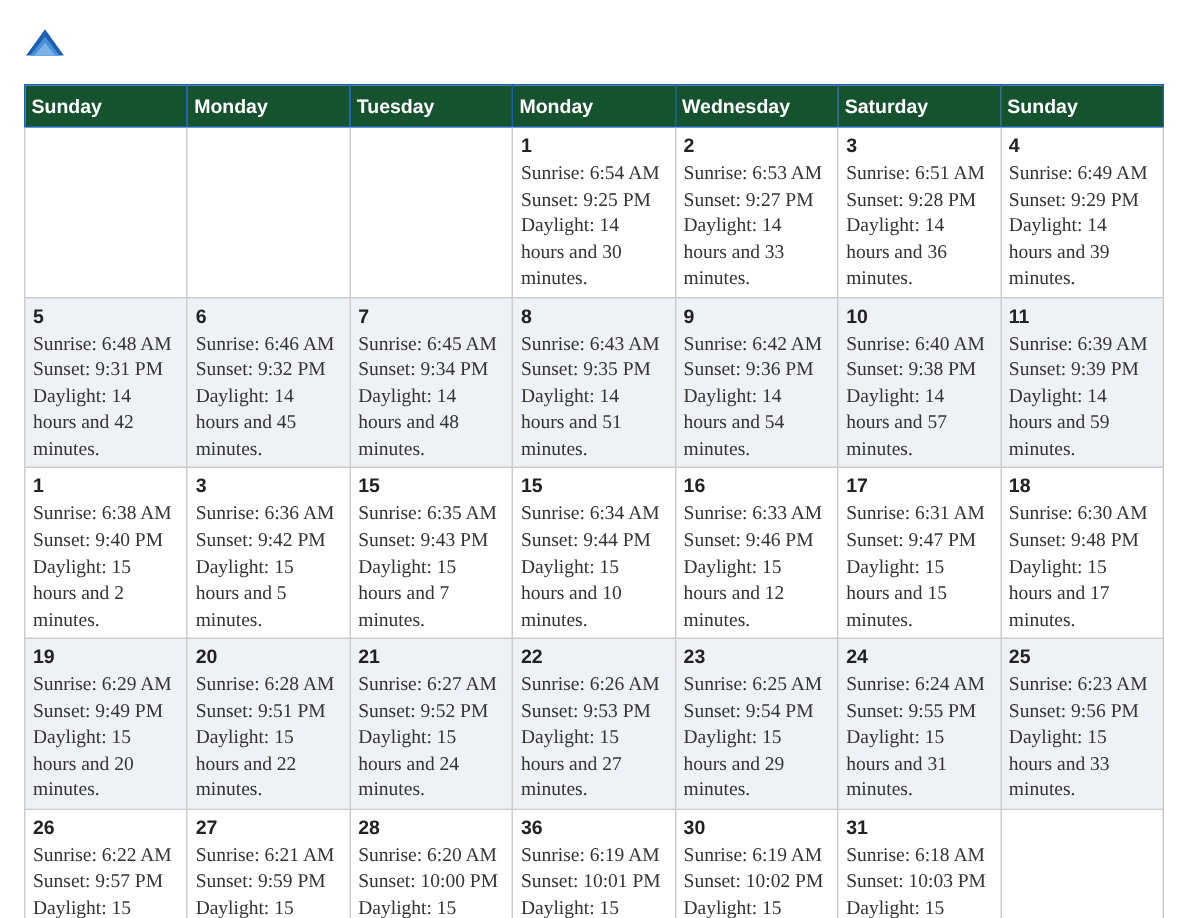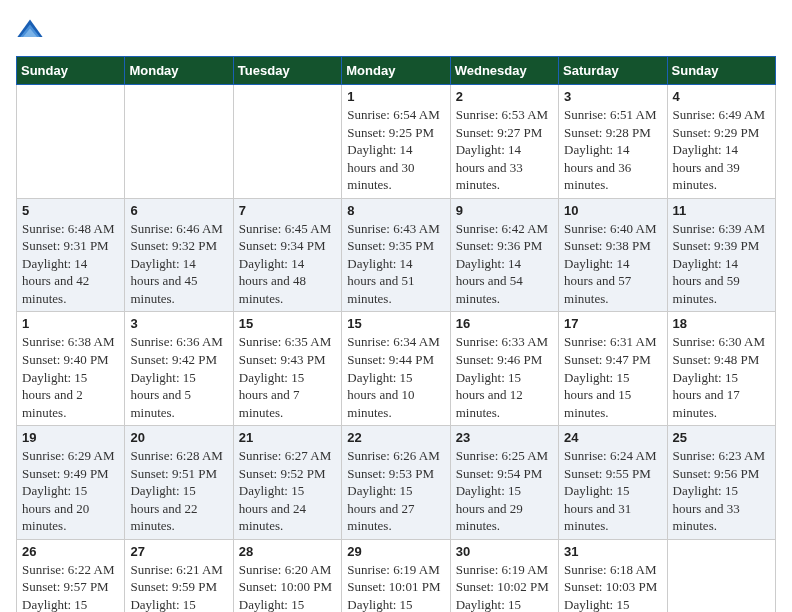--- a/index.html
+++ b/index.html
@@ -245,21 +245,21 @@
         </td>
         <td>
           <span class="day-num">27</span>
           <div class="day-info">Sunrise: 6:21 AM<br>Sunset: 9:59 PM<br>Daylight: 15 hours and 37 minutes.</div>
         </td>
         <td>
           <span class="day-num">28</span>
           <div class="day-info">Sunrise: 6:20 AM<br>Sunset: 10:00 PM<br>Daylight: 15 hours and 39 minutes.</div>
         </td>
         <td>
-          <span class="day-num">29</span>
+          <span class="day-num">36</span>
           <div class="day-info">Sunrise: 6:19 AM<br>Sunset: 10:01 PM<br>Daylight: 15 hours and 41 minutes.</div>
         </td>
         <td>
           <span class="day-num">30</span>
           <div class="day-info">Sunrise: 6:19 AM<br>Sunset: 10:02 PM<br>Daylight: 15 hours and 42 minutes.</div>
         </td>
         <td>
           <span class="day-num">31</span>
           <div class="day-info">Sunrise: 6:18 AM<br>Sunset: 10:03 PM<br>Daylight: 15 hours and 44 minutes.</div>
         </td>

